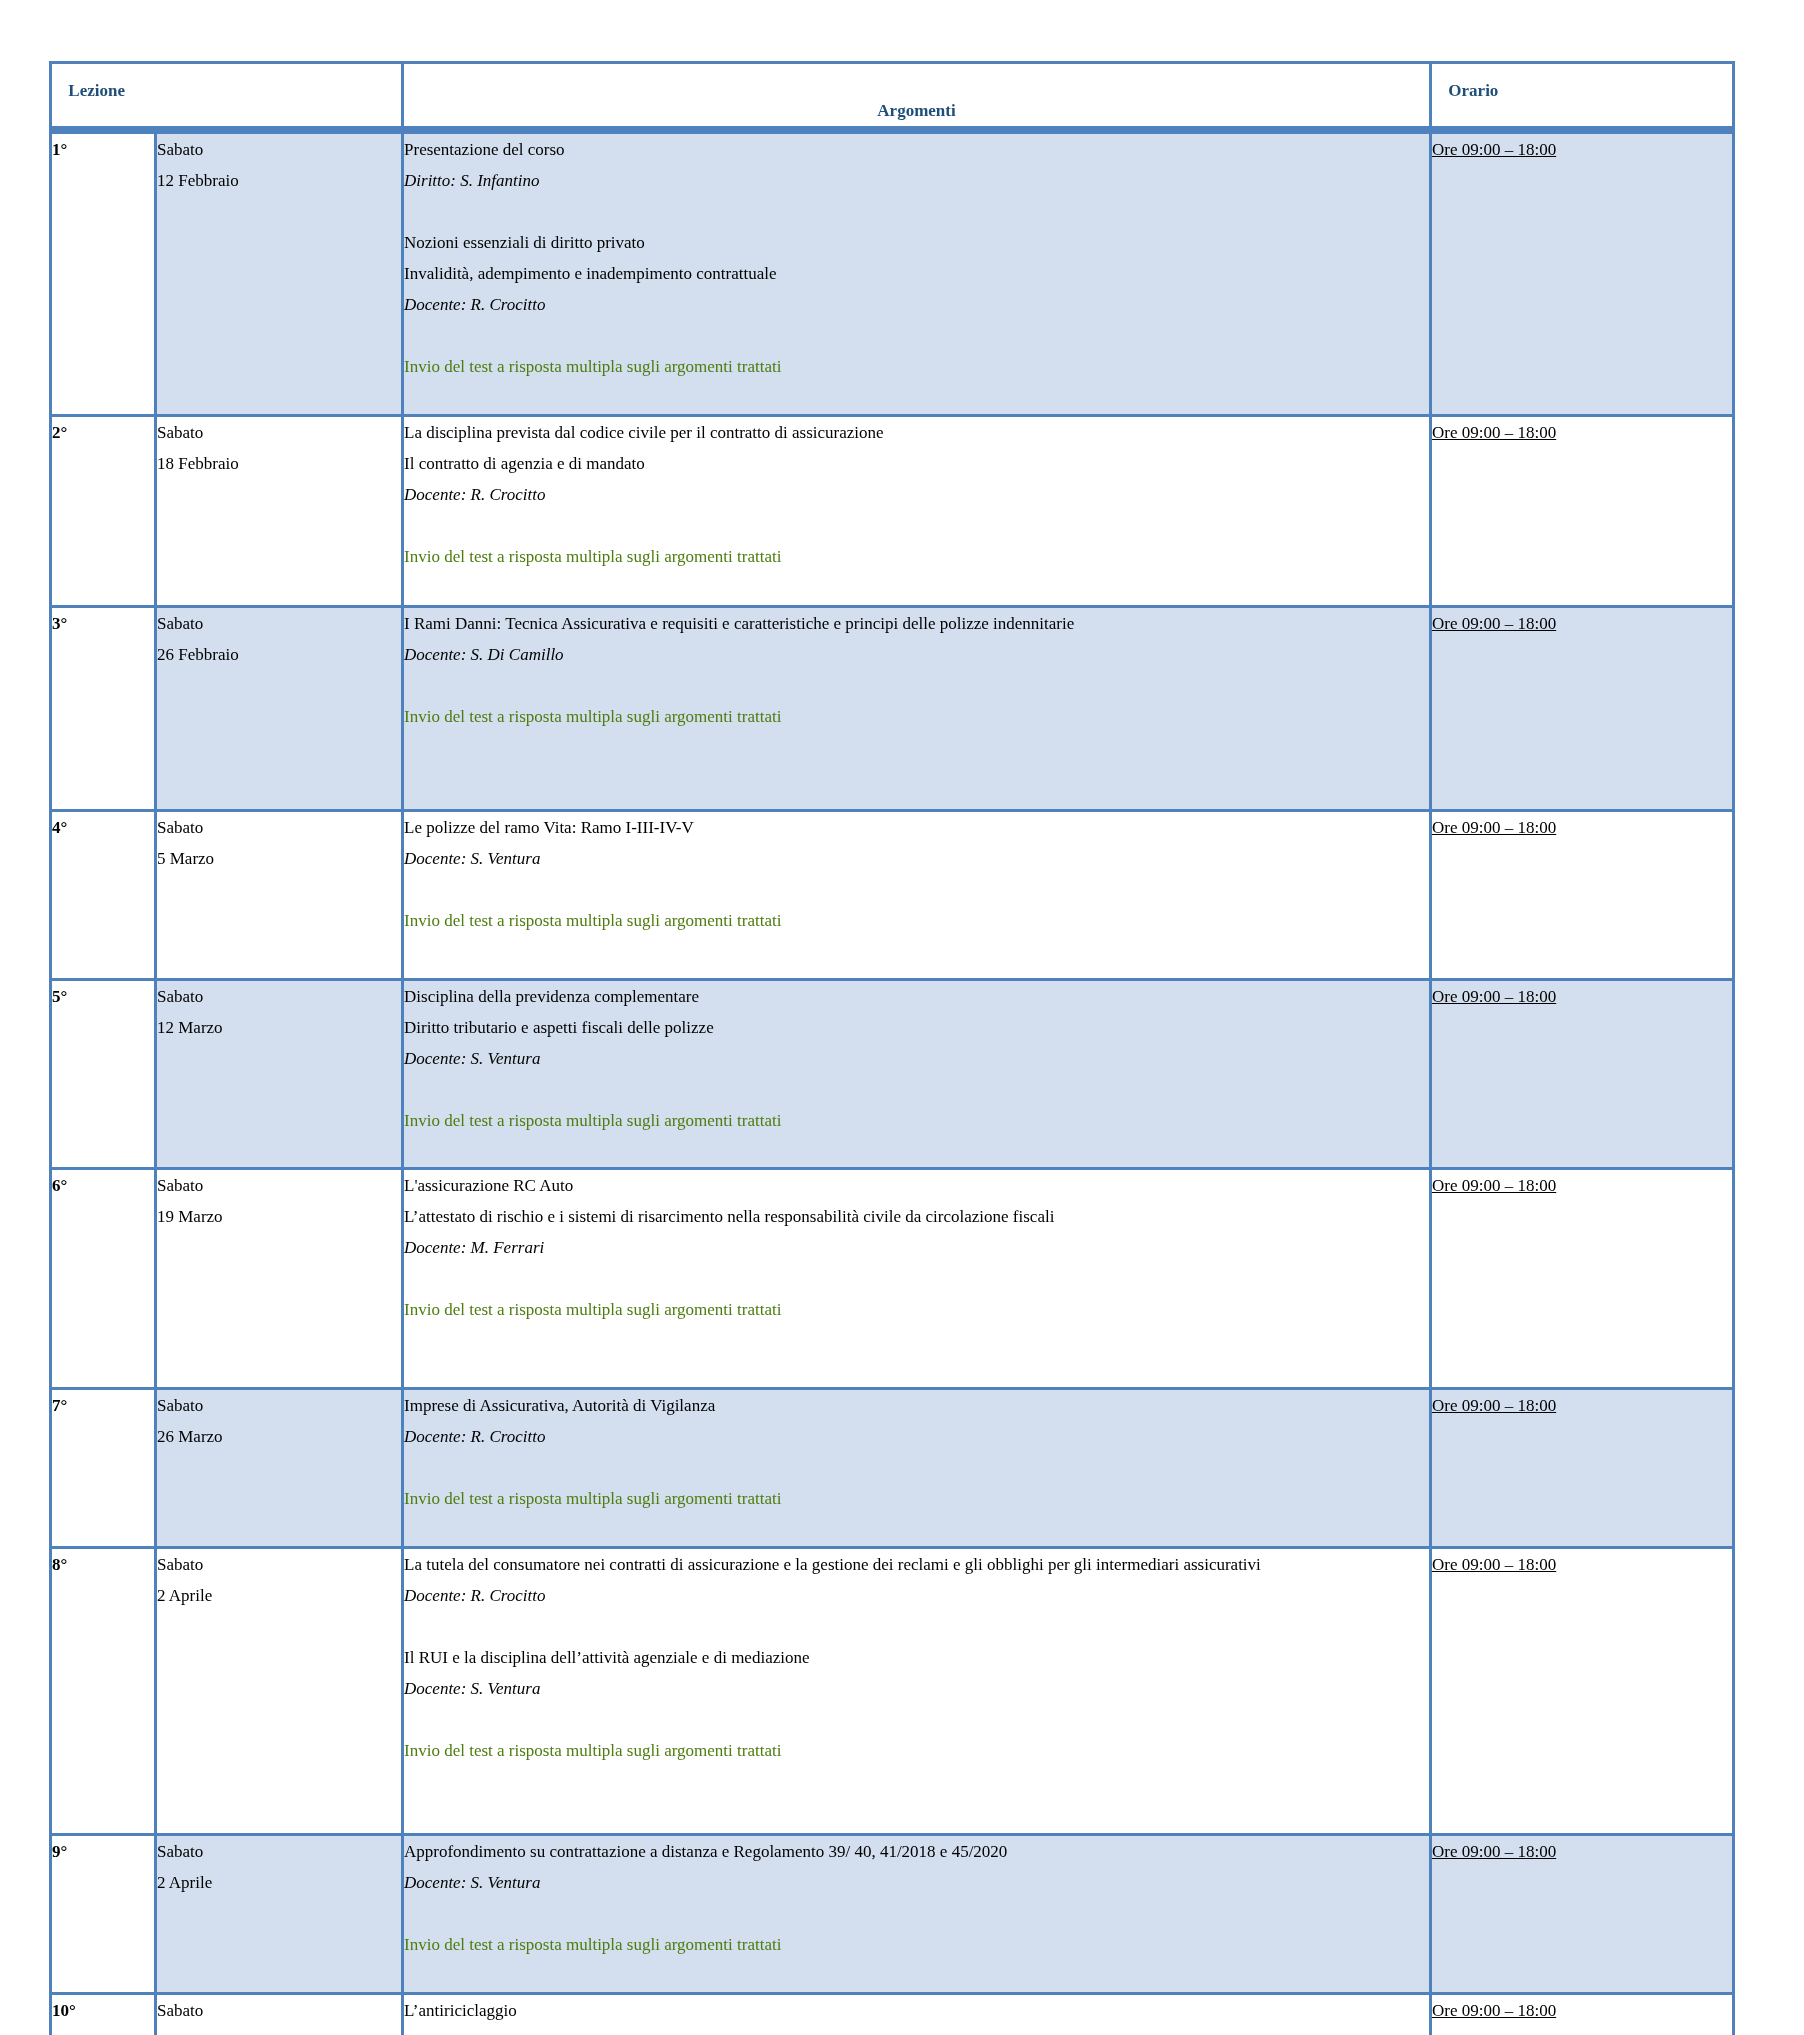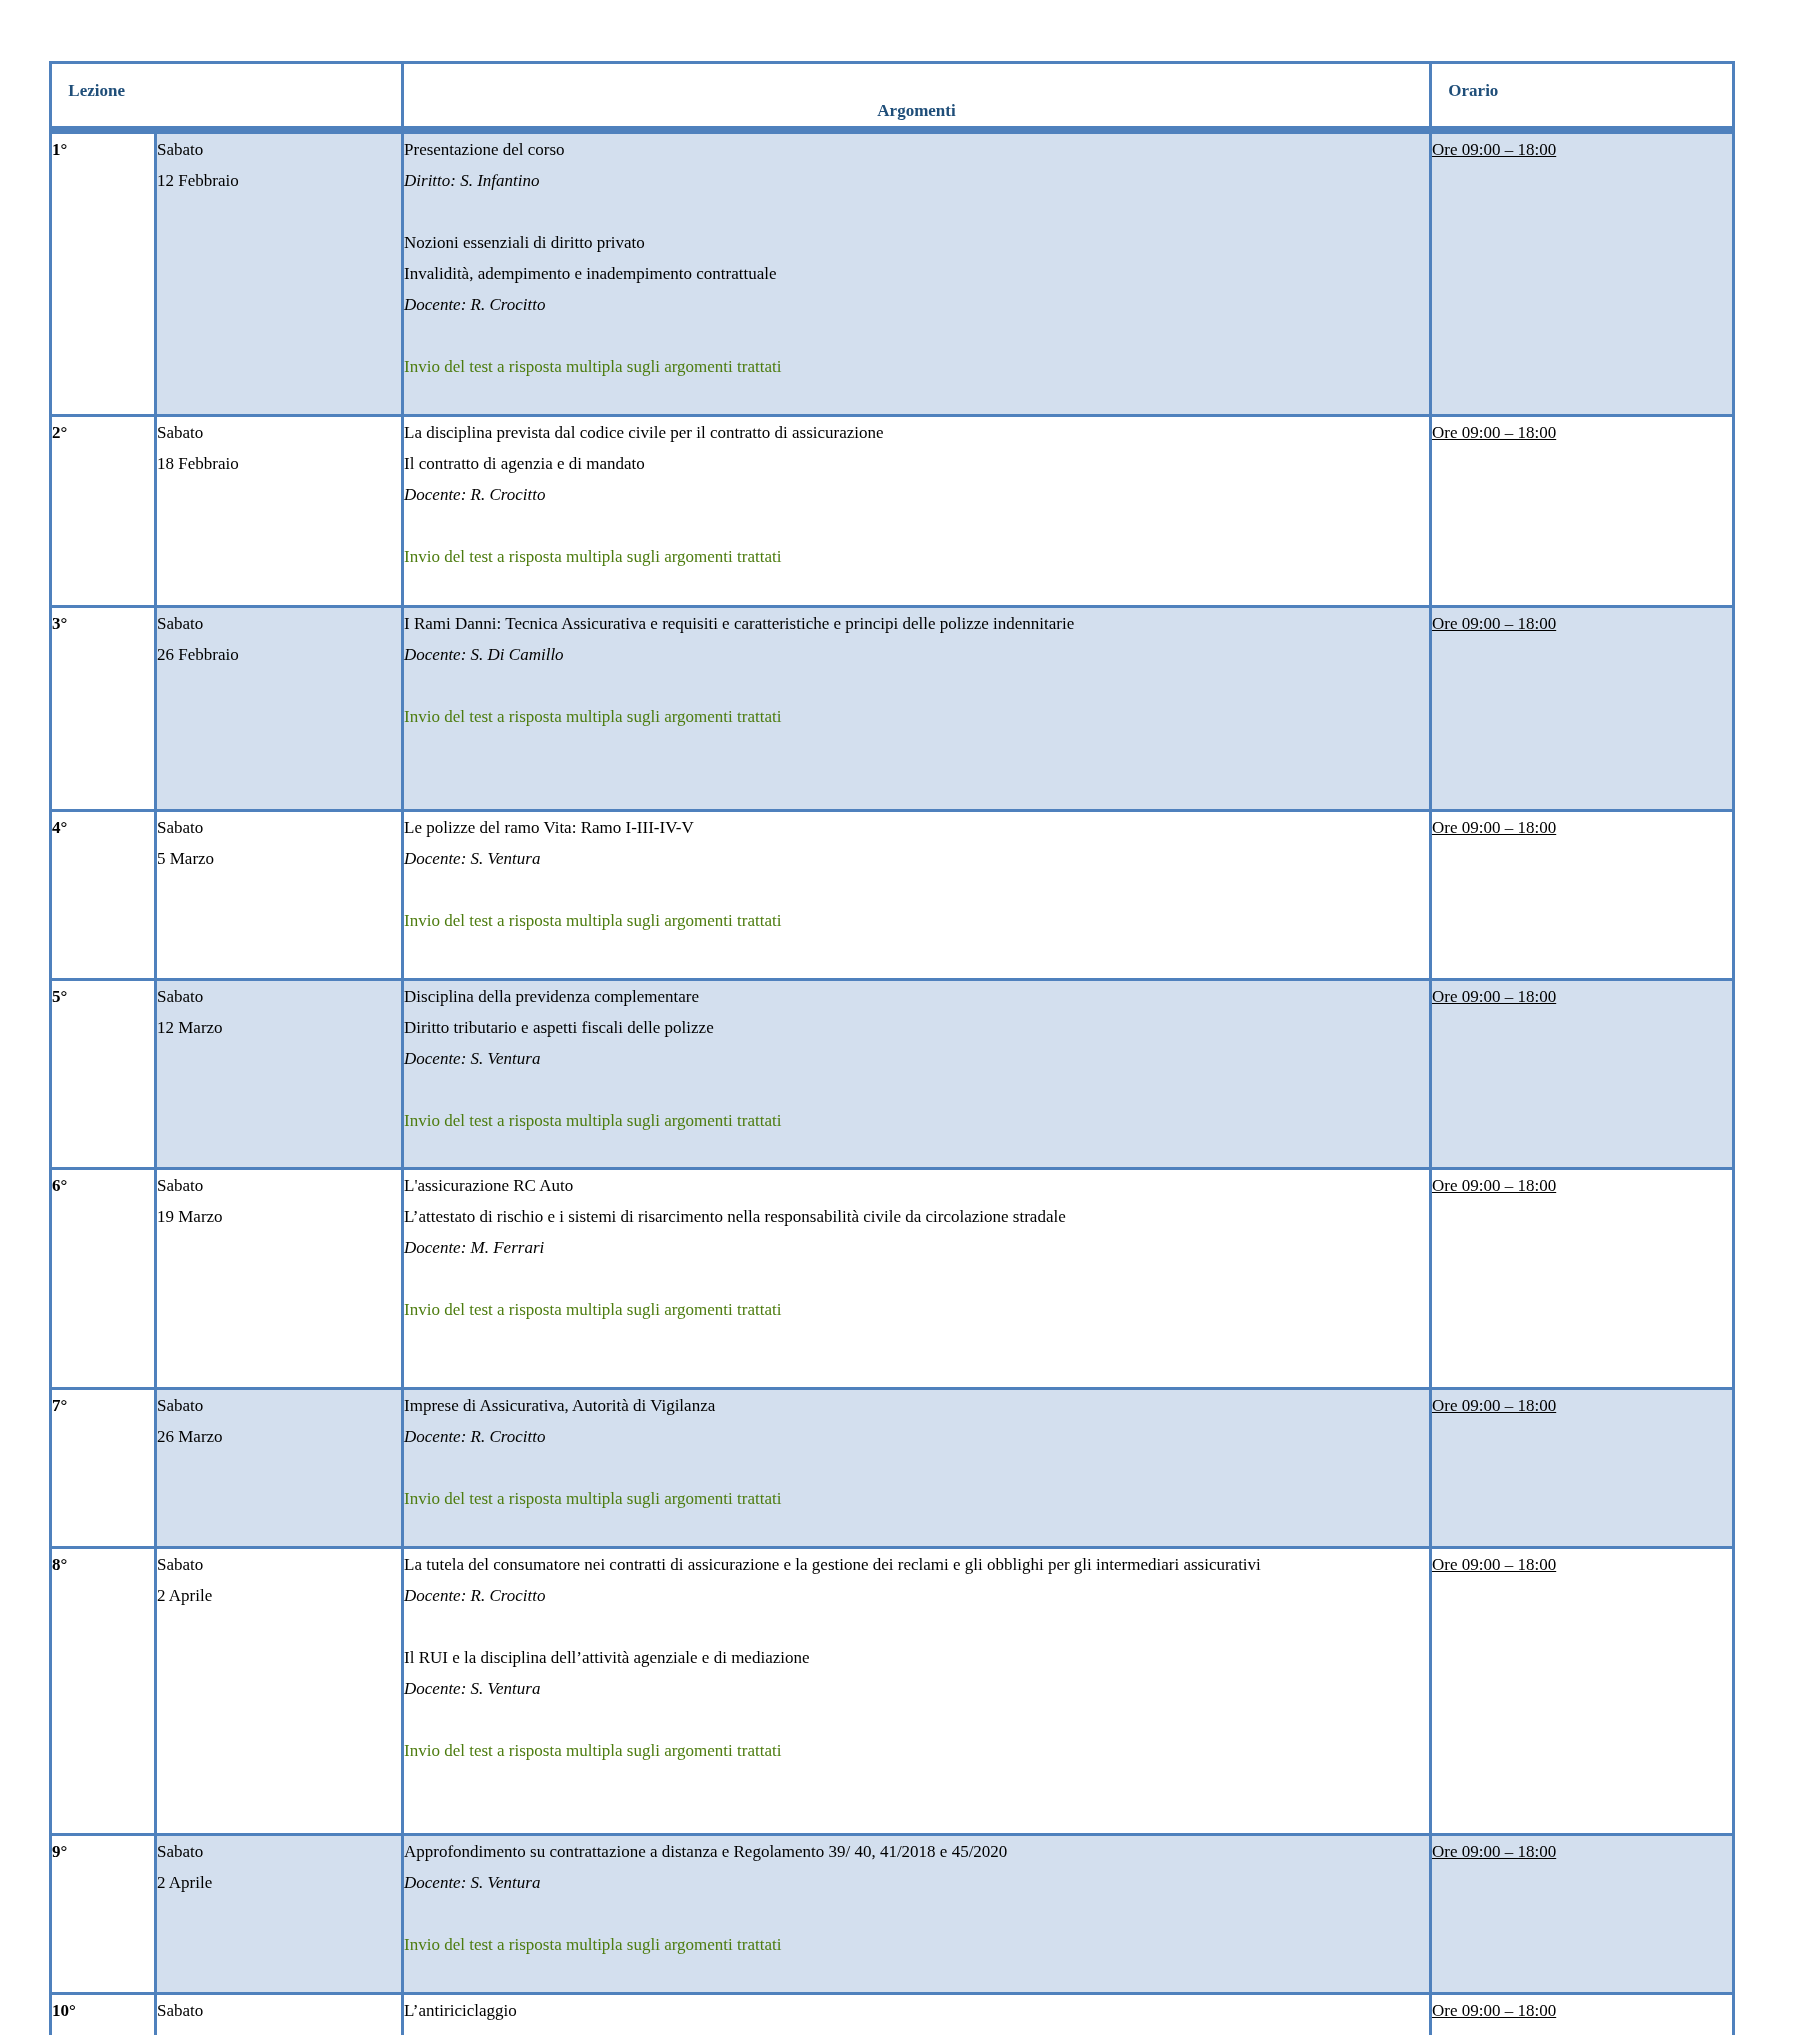--- a/index.html
+++ b/index.html
@@ -127,21 +127,21 @@
         <td class="ora">Ore 09:00 – 18:00</td>
       </tr>
       <tr style="height: 220px;">
         <td class="num">6°</td>
         <td class="date">
           <span class="line">Sabato</span>
           <span class="line">19 Marzo</span>
         </td>
         <td class="arg">
           <span class="line">L'assicurazione RC Auto</span>
-          <span class="line">L’attestato di rischio e i sistemi di risarcimento nella responsabilità civile da circolazione stradale</span>
+          <span class="line">L’attestato di rischio e i sistemi di risarcimento nella responsabilità civile da circolazione fiscali</span>
           <span class="docente">Docente: M. Ferrari</span>
           <span class="gap"></span>
           <span class="test">Invio del test a risposta multipla sugli argomenti trattati</span>
         </td>
         <td class="ora">Ore 09:00 – 18:00</td>
       </tr>
       <tr class="shade" style="height: 159px;">
         <td class="num">7°</td>
         <td class="date">
           <span class="line">Sabato</span>

